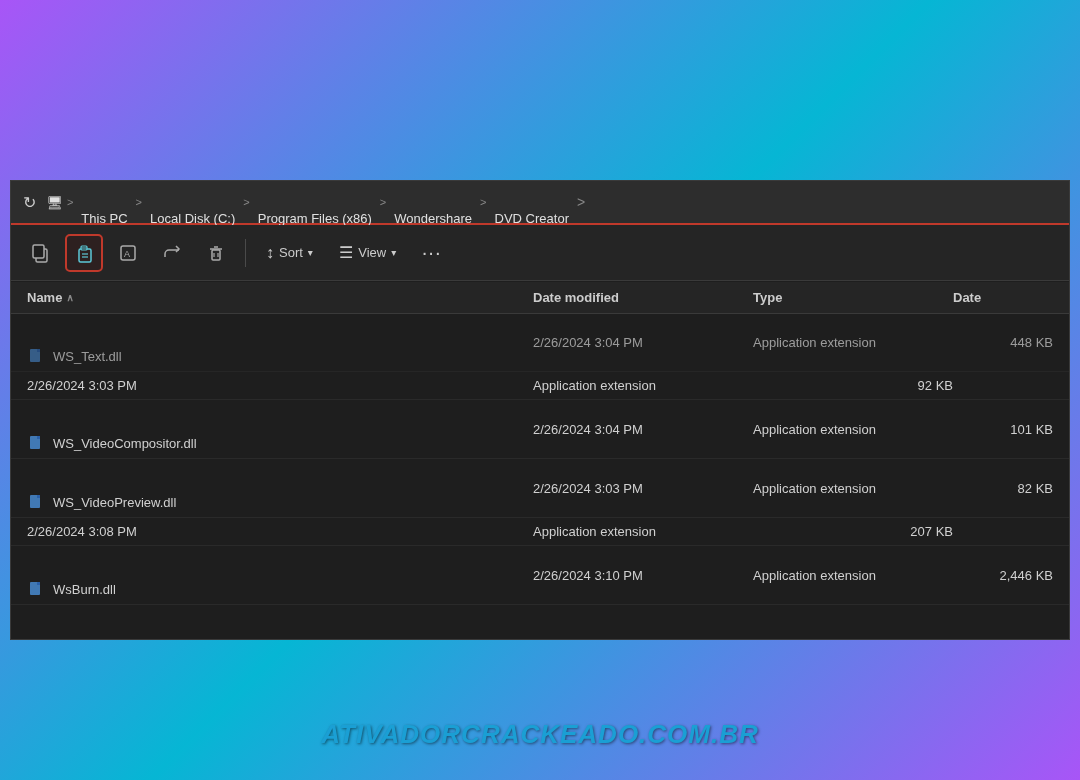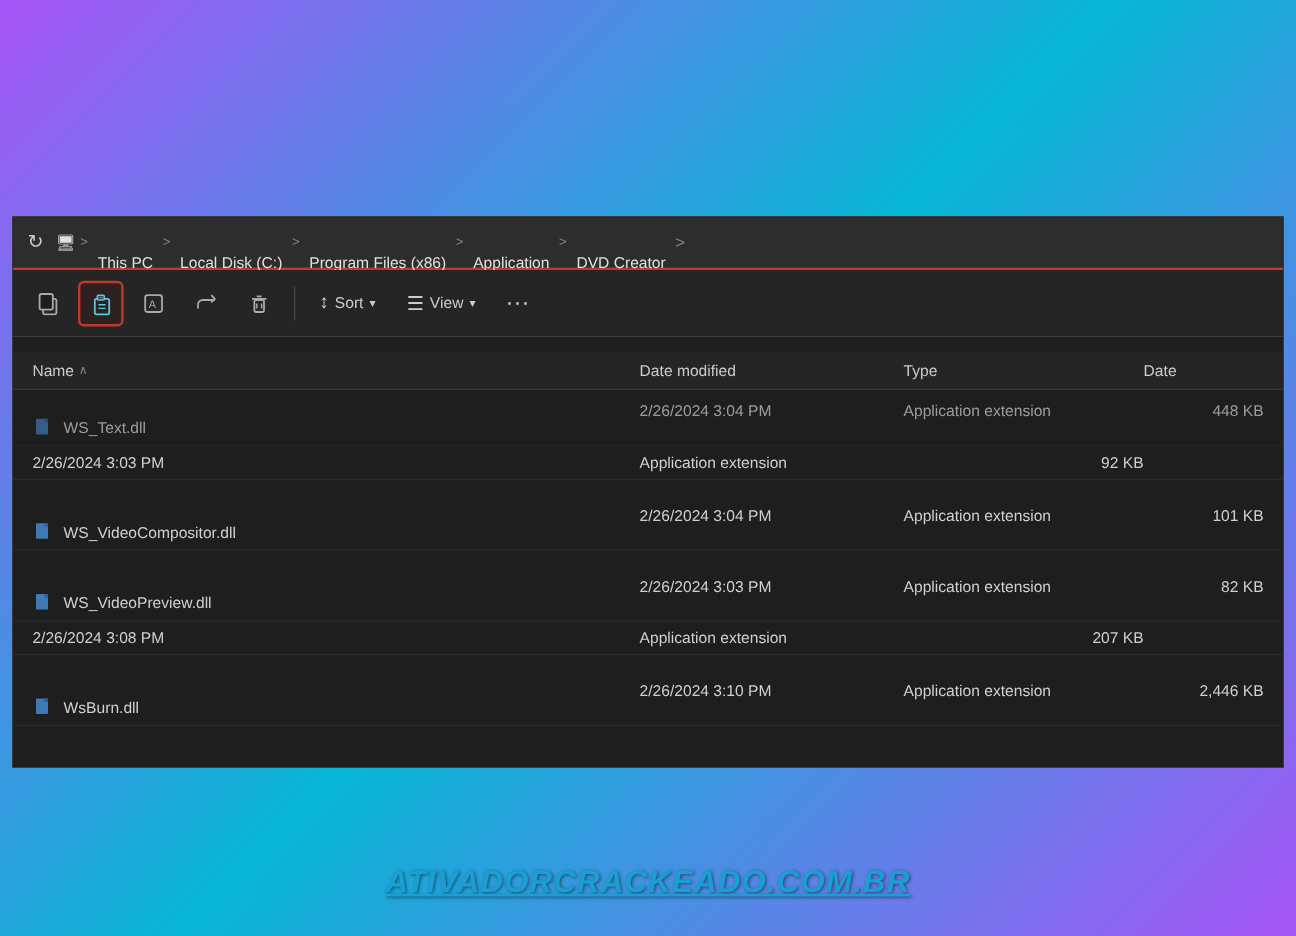--- a/index.html
+++ b/index.html
@@ -171,21 +171,22 @@
 
     .file-list-header {
       display: grid;
       grid-template-columns: 1fr 220px 200px 100px;
       padding: 8px 16px;
       border-bottom: 1px solid #3a3a3a;
       background: #252525;
       font-size: 13px;
       color: #ccc;
       position: sticky;
-      top: 12px;
+      top: 1px;
+      font-weight: bold;
     }
 
     .file-list-header .col {
       display: flex;
       align-items: center;
       gap: 4px;
     }
 
     .col-name .sort-arrow {
       font-size: 10px;
@@ -238,21 +239,20 @@
       left: 0;
       right: 0;
       text-align: center;
       z-index: 20;
       font-size: 26px;
       font-weight: 900;
       font-style: italic;
       color: #1a9fd4;
       text-shadow: 1px 1px 3px rgba(0,0,0,0.5);
       letter-spacing: 1px;
-      text-decoration: underline;
     }
   </style>
 </head>
 <body>
 
 <div class="background"></div>
 
 <div class="brazil-overlay">
   <svg class="brazil-flag" viewBox="0 0 600 420" xmlns="http://www.w3.org/2000/svg">
 
@@ -283,21 +283,21 @@
     <span class="refresh-icon">↻</span>
     <div class="address-bar-path">
       <span>🖥</span>
       <span class="path-sep">&gt;</span>
       <span class="path-item">This PC</span>
       <span class="path-sep">&gt;</span>
       <span class="path-item">Local Disk (C:)</span>
       <span class="path-sep">&gt;</span>
       <span class="path-item">Program Files (x86)</span>
       <span class="path-sep">&gt;</span>
-      <span class="path-item">Application</span>
+      <span class="path-item">Wondershare</span>
       <span class="path-sep">&gt;</span>
       <span class="path-item">DVD Creator</span>
       <span class="path-more">&gt;</span>
     </div>
   </div>
 
   <div class="toolbar">
 
     <button class="toolbar-btn" title="Copy">
       <svg width="20" height="20" viewBox="0 0 20 20" fill="none" xmlns="http://www.w3.org/2000/svg">

